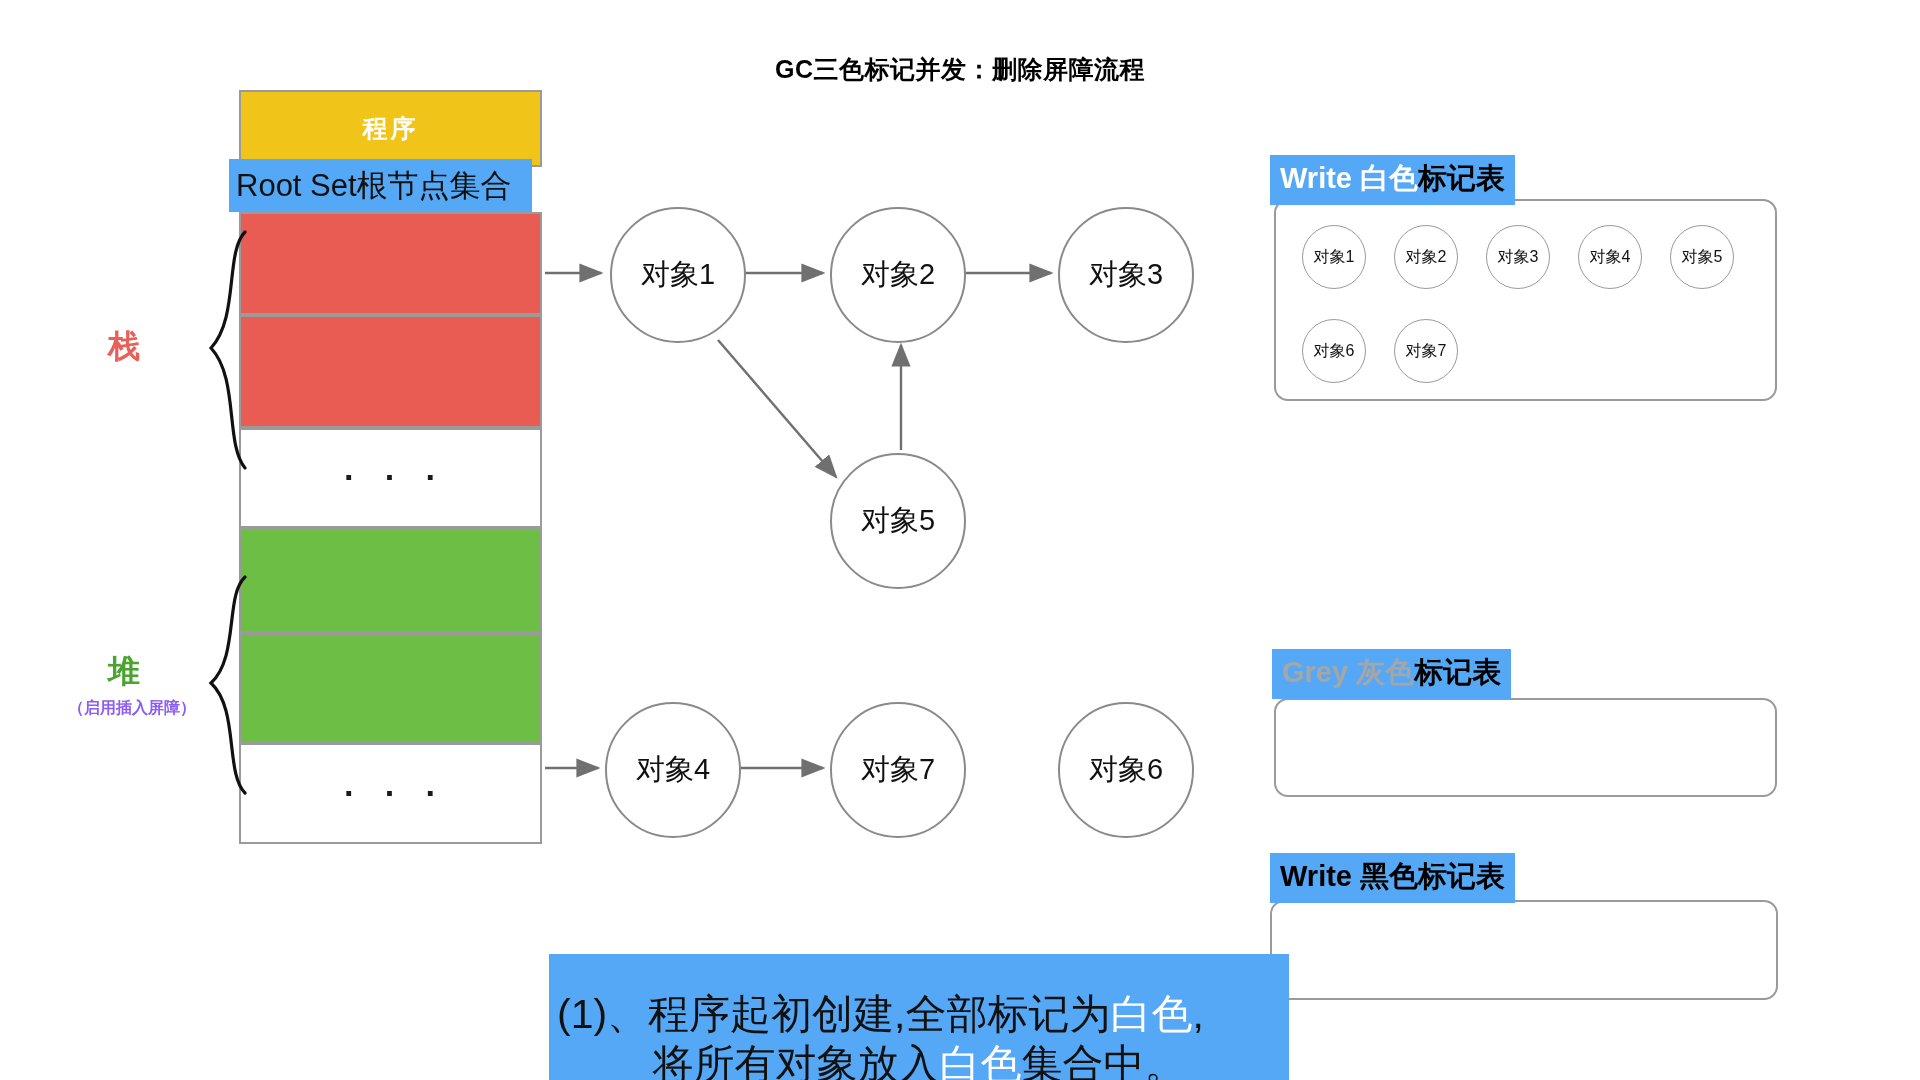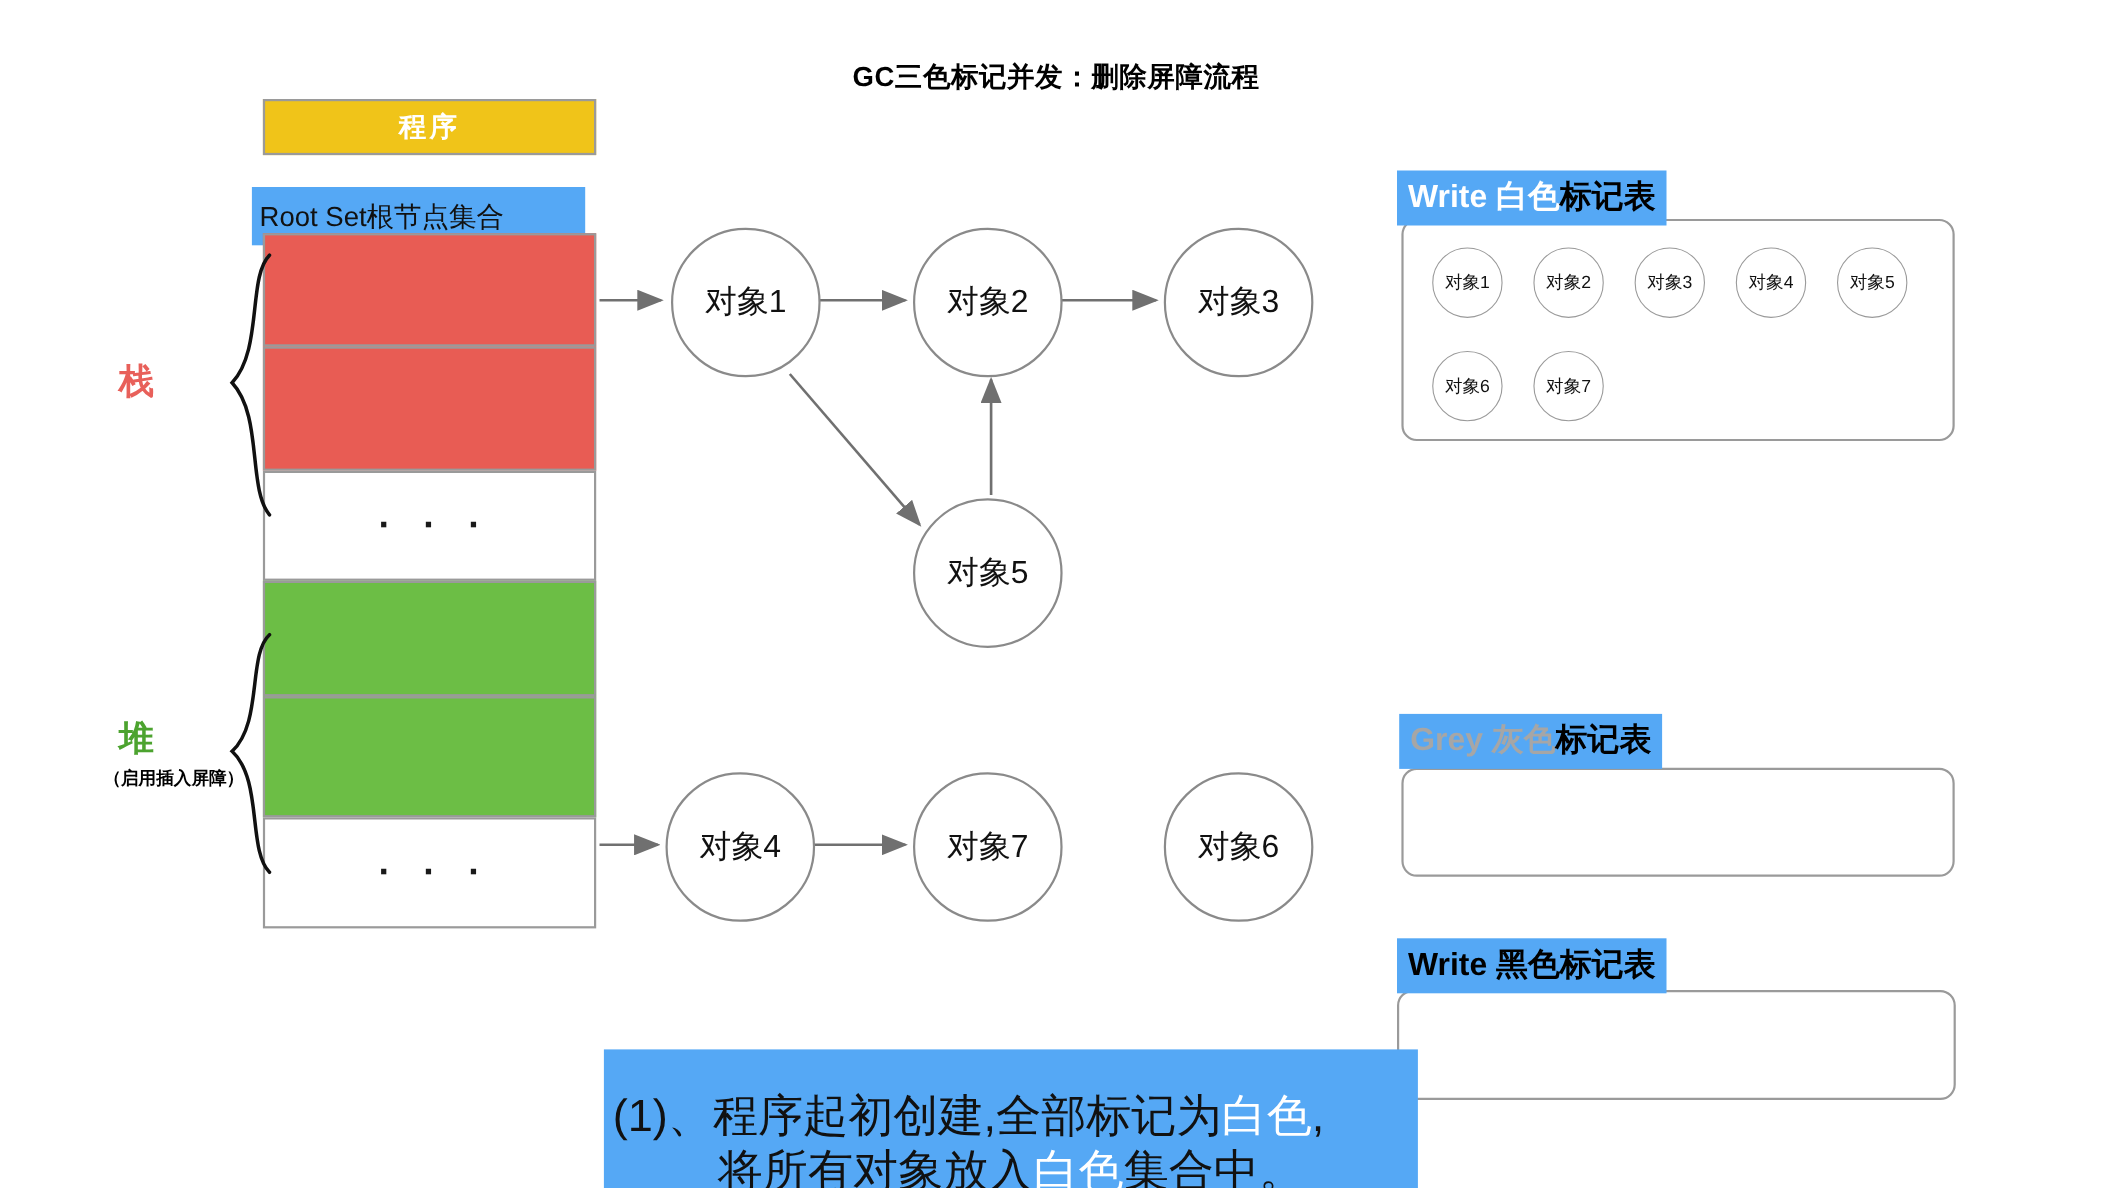--- a/index.html
+++ b/index.html
@@ -36,40 +36,40 @@
     width: 303px;
   }
   .mem-block {
     box-sizing: border-box;
     border: 2px solid #9a9a9a;
     width: 303px;
     position: absolute;
   }
   #block-program {
     top: 0;
-    height: 51px;
+    height: 77px;
     background: #F2C811;
     background: #F0C419;
     color: #ffffff;
     font-size: 25px;
     font-weight: bold;
     display: flex;
     align-items: center;
     justify-content: center;
     letter-spacing: 3px;
   }
   #block-rootset {
-    top: 80px;
+    top: 69px;
     height: 53px;
     left: -10px;
     width: 303px;
     background: #55A8F5;
     border: none;
     color: #111;
-    font-size: 25px;
+    font-size: 31px;
     display: flex;
     align-items: center;
     padding-left: 7px;
     text-align: right;
   }
   #block-stack-1 { top: 122px; height: 103px; background: #E85C54; }
   #block-stack-2 { top: 225px; height: 113px; background: #E85C54; }
   #block-ellipsis-1 {
     top: 338px; height: 100px; background: #ffffff;
     display: flex; align-items: center; justify-content: center;
@@ -104,23 +104,23 @@
     position: absolute;
     left: 108px; top: 650px;
     font-size: 32px; font-weight: bold;
     color: #4CA32F;
     text-align: center;
   }
   #label-heap-sub {
     position: absolute;
     left: 42px; top: 698px;
     width: 180px;
-    text-align: right;
+    text-align: center;
     font-size: 16px; font-weight: bold;
-    color: #000000;
+    color: #8b5cf6;
   }
 
   
   #graph-layer {
     position: absolute;
     left: 0; top: 0;
     width: 1920px; height: 1080px;
     pointer-events: none;
   }
   .obj-node {

